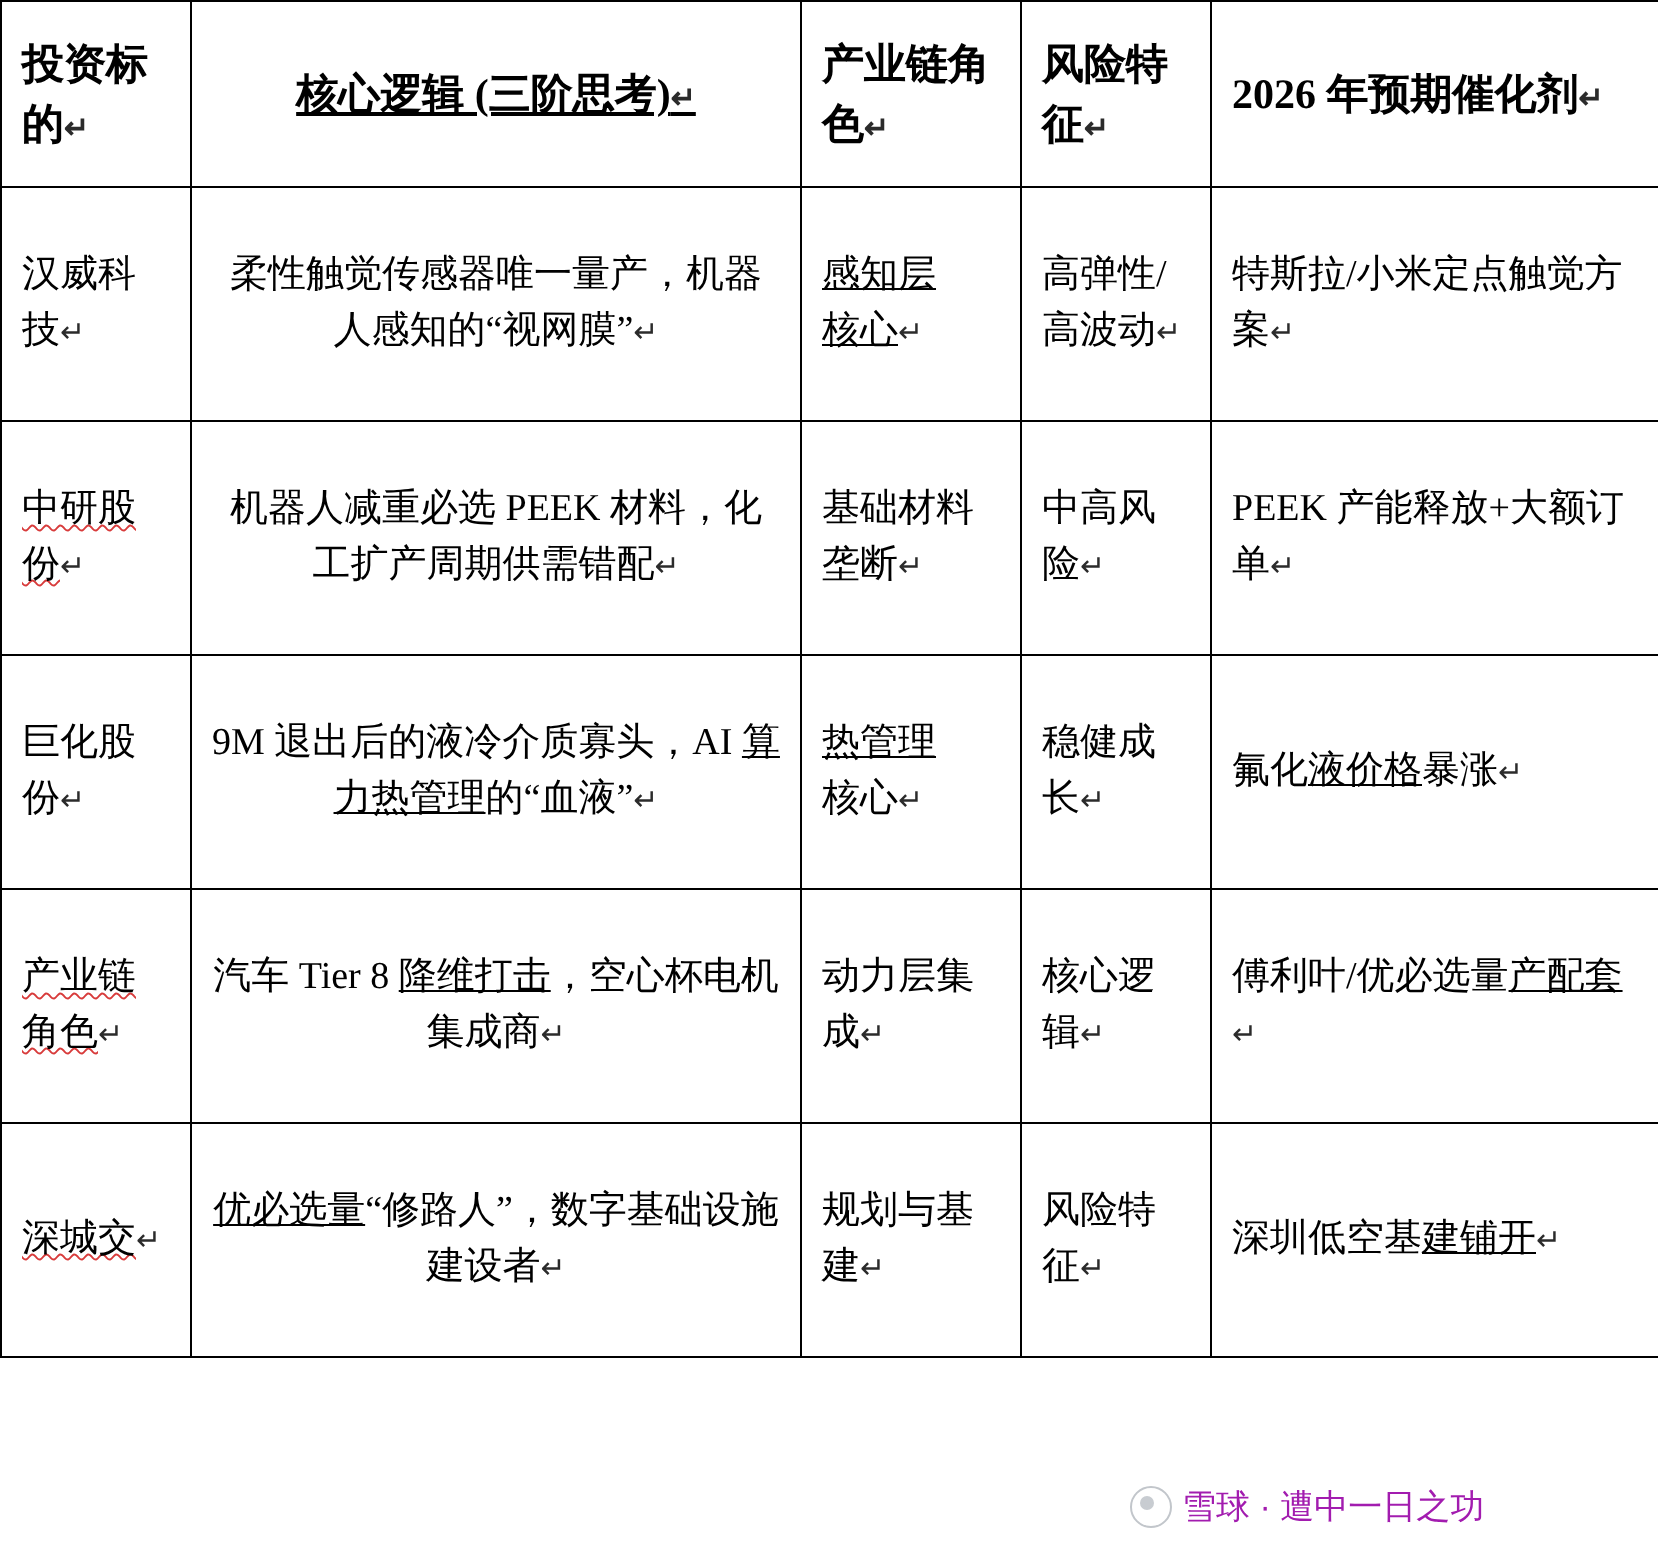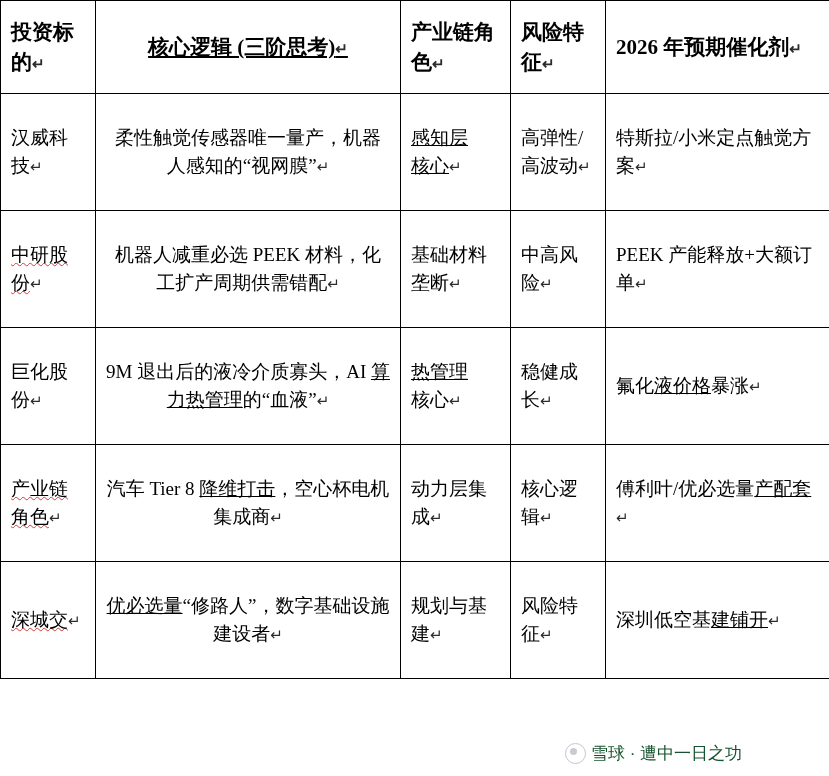--- a/index.html
+++ b/index.html
@@ -76,21 +76,21 @@
     vertical-align: baseline;
   }
   
   .watermark {
     position: absolute;
     left: 565px;
     top: 742px;
     display: flex;
     align-items: center;
     gap: 5px;
-    color: #14532d;
+    color: #a21caf;
     font-size: 17px;
     font-family: "Liberation Sans", sans-serif;
     pointer-events: none;
     white-space: nowrap;
   }
   .watermark .wm-logo {
     width: 19px;
     height: 19px;
     border-radius: 50%;
     border: 1.5px solid #c2c6cb;

